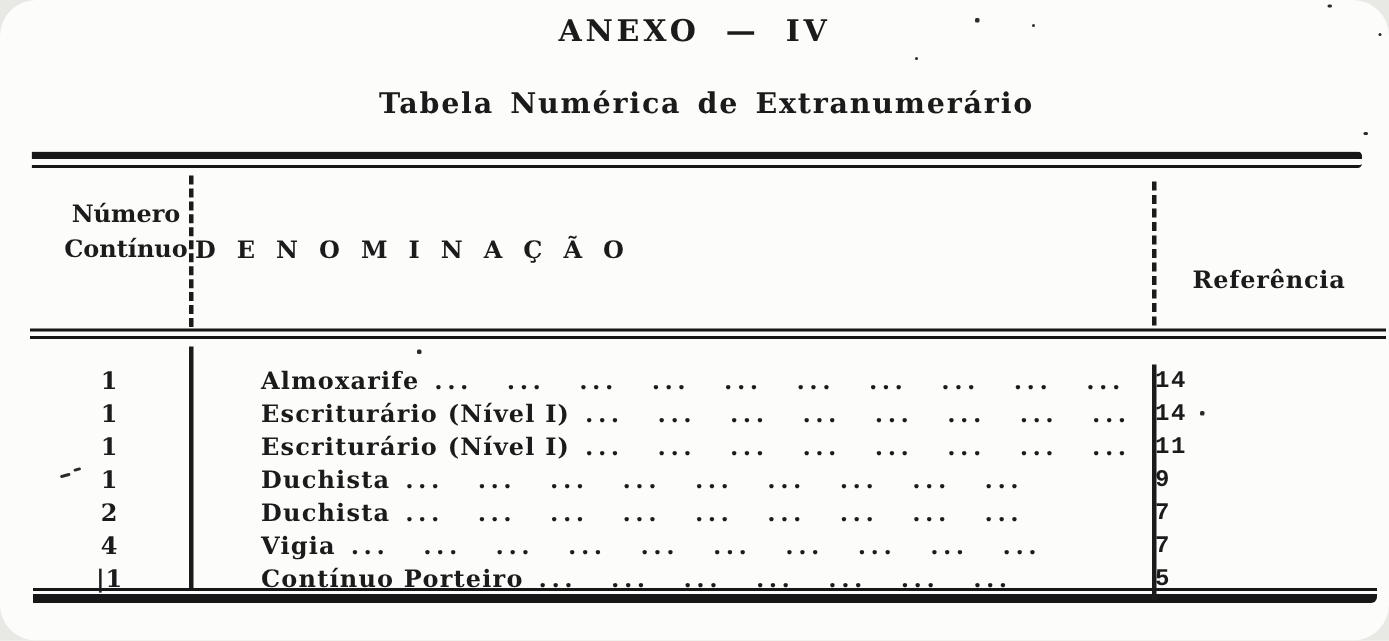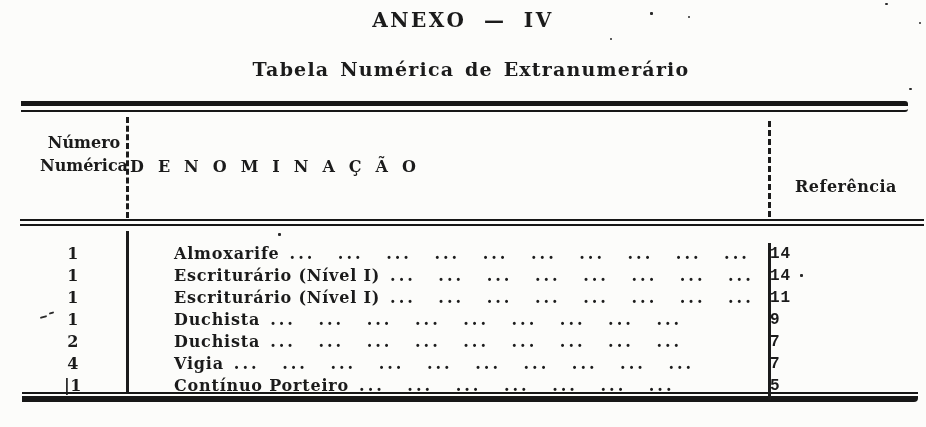--- a/index.html
+++ b/index.html
@@ -3,20 +3,21 @@
 <meta charset="utf-8">
 <style>
   html,body{margin:0;padding:0;background:#e8e8e4;}
   .page{
     position:relative;
     width:926px;height:427px;
     background:#fcfcfa;
     font-family:"DejaVu Serif","Liberation Serif",serif;
     color:#1b1b1b;
     overflow:hidden;
+    border-radius:24px;
   }
   .t-title{
     position:absolute;top:8px;left:0;width:926px;
     text-align:center;font-weight:bold;font-size:20px;
     letter-spacing:2.5px;word-spacing:8px;
   }
   .t-subtitle{
     position:absolute;top:58px;left:0;width:926px;
     text-align:center;font-weight:bold;font-size:19px;
     letter-spacing:1.2px;word-spacing:3px;
@@ -77,21 +78,21 @@
   <div class="rule rule-mid"></div>
   <div class="rule rule-bottom"></div>
 
   <div class="vline v-dash-left"></div>
   <div class="vline v-dash-right"></div>
   <div class="vline v-solid-left"></div>
   <div class="vline v-solid-right"></div>
 
   <div class="hdr-funcoes">
     <div>Número</div>
-    <div>Numérica</div>
+    <div>Contínuo</div>
   </div>
   <div class="hdr-denominacao">DENOMINAÇÃO</div>
   <div class="hdr-referencia">Referência</div>
 
   <div class="rows">
     <div class="row">
       <div class="cell-num">1</div>
       <div class="cell-name"><span>Almoxarife</span><span class="leader">... ... ... ... ... ... ... ... ... ...</span></div>
       <div class="cell-ref">14</div>
     </div>

